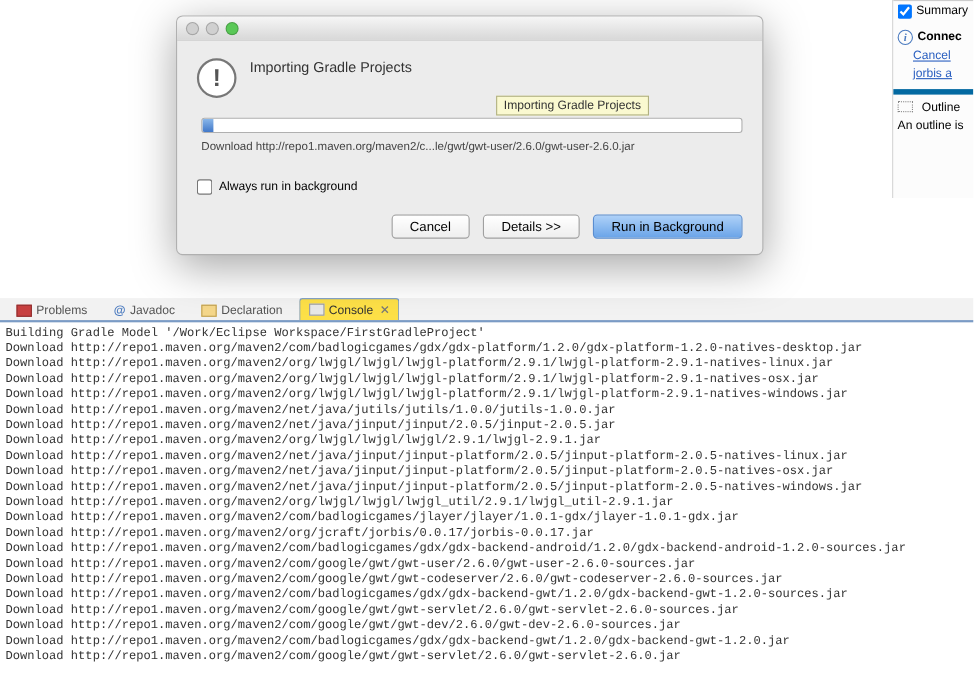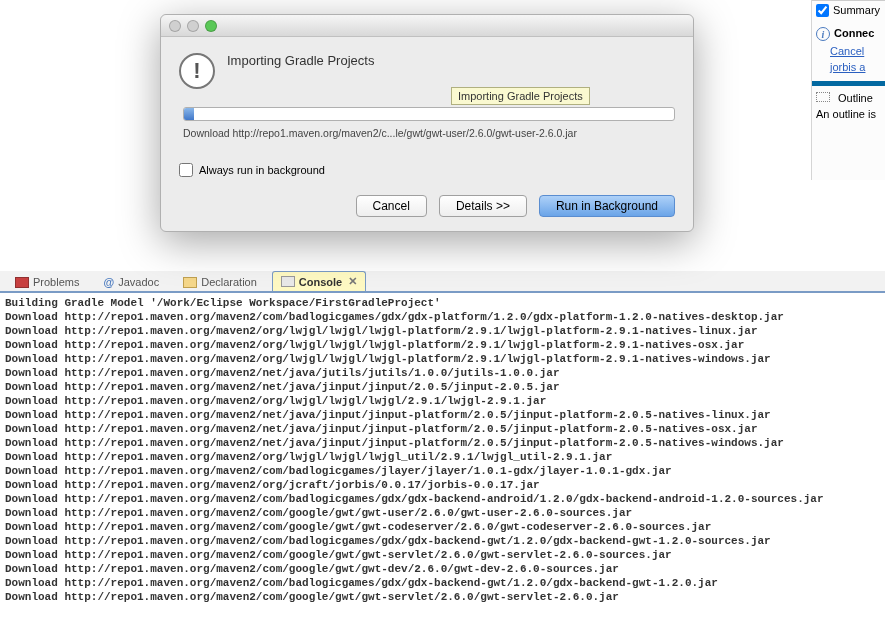--- a/index.html
+++ b/index.html
@@ -31,26 +31,26 @@
 .right-panel .row { display: flex; align-items: flex-start; gap: 4px; padding: 2px 4px; white-space: nowrap; }
 .right-panel .summary { border-top: 1px solid #ccc; padding-top: 3px; }
 .info-icon { width: 14px; height: 14px; border-radius: 50%; border: 1.5px solid #4a7abf; color: #4a7abf; display: inline-flex; align-items: center; justify-content: center; font-size: 10px; font-style: italic; font-family: serif; font-weight: bold; }
 .link { color: #2a5fc0; text-decoration: underline; }
 .outline-section { border-top: 5px solid #0369a1; margin-top: 6px; padding-top: 4px; }
 .outline-icon { display: inline-block; width: 14px; height: 10px; border: 1px dotted #888; margin-right: 4px; }
 
 
 .bottom-tabs { position: absolute; left: 0; top: 271px; width: 885px; height: 22px; display: flex; align-items: flex-end; border-bottom: 2px solid #7a9bc5; background: #f2f2f2; padding-left: 6px; gap: 6px; }
 .tab { display: flex; align-items: center; gap: 4px; padding: 3px 8px; font-size: 11px; color: #555; border: 1px solid transparent; border-bottom: none; }
-.tab.active { background: #fef9c3; border: 1px solid #7a9bc5; border-bottom: none; border-radius: 3px 3px 0 0; color: #333; font-weight: bold; }
+.tab.active { background: #fde047; border: 1px solid #7a9bc5; border-bottom: none; border-radius: 3px 3px 0 0; color: #333; font-weight: normal; }
 .tab .ticon { width: 14px; height: 11px; background: #f5d78a; border: 1px solid #c0a050; display: inline-block; }
 .tab .ticon.redbox { background: #c74040; border-color: #903030; }
 .tab .close-x { color: #777; margin-left: 2px; font-size: 11px; }
 
-.console { position: absolute; left: 5px; top: 296px; width: 876px; height: 325px; background: #fff; font-family: Menlo, Monaco, "Courier New", monospace; font-size: 11px; color: #333; white-space: pre; overflow: hidden; line-height: 14px; font-weight: bold; }
+.console { position: absolute; left: 5px; top: 296px; width: 876px; height: 325px; background: #fff; font-family: Menlo, Monaco, "Courier New", monospace; font-size: 11px; color: #333; white-space: pre; overflow: hidden; line-height: 14px; }
 </style>
 </head>
 <body>
 
 <div class="dialog">
   <div class="dialog-titlebar">
     <div class="traffic">
       <span></span>
       <span></span>
       <span class="green"></span>

